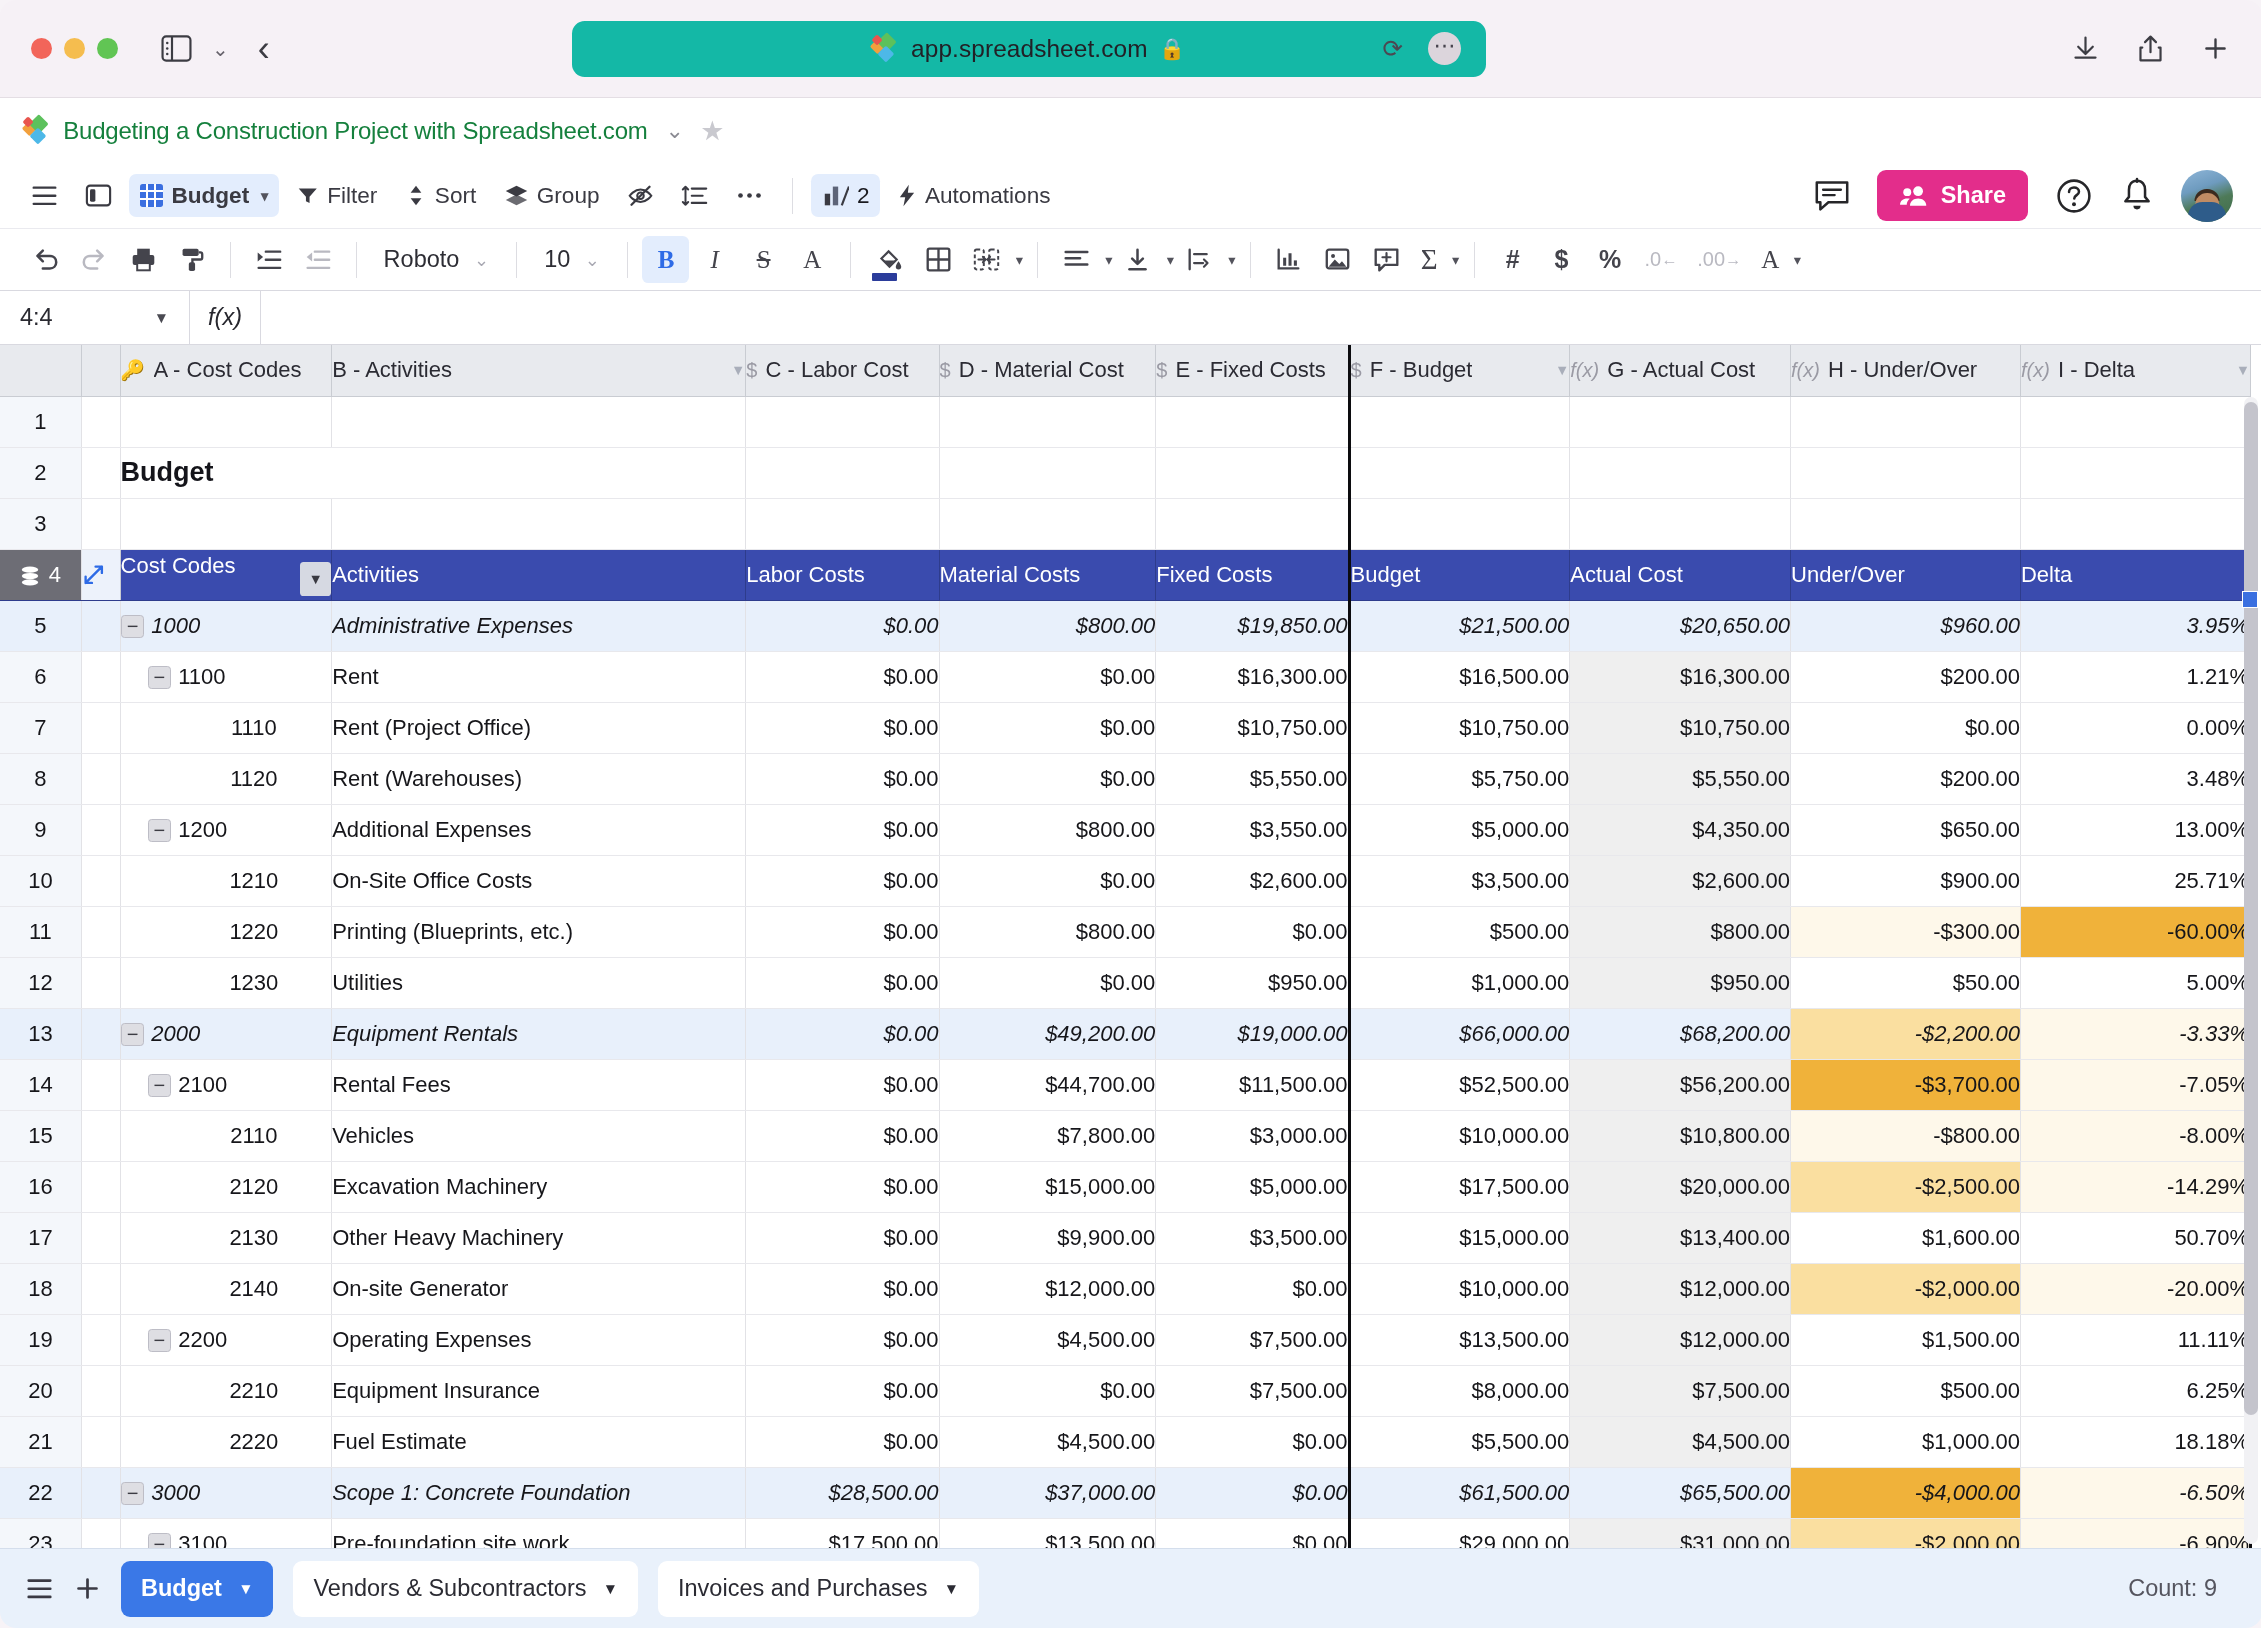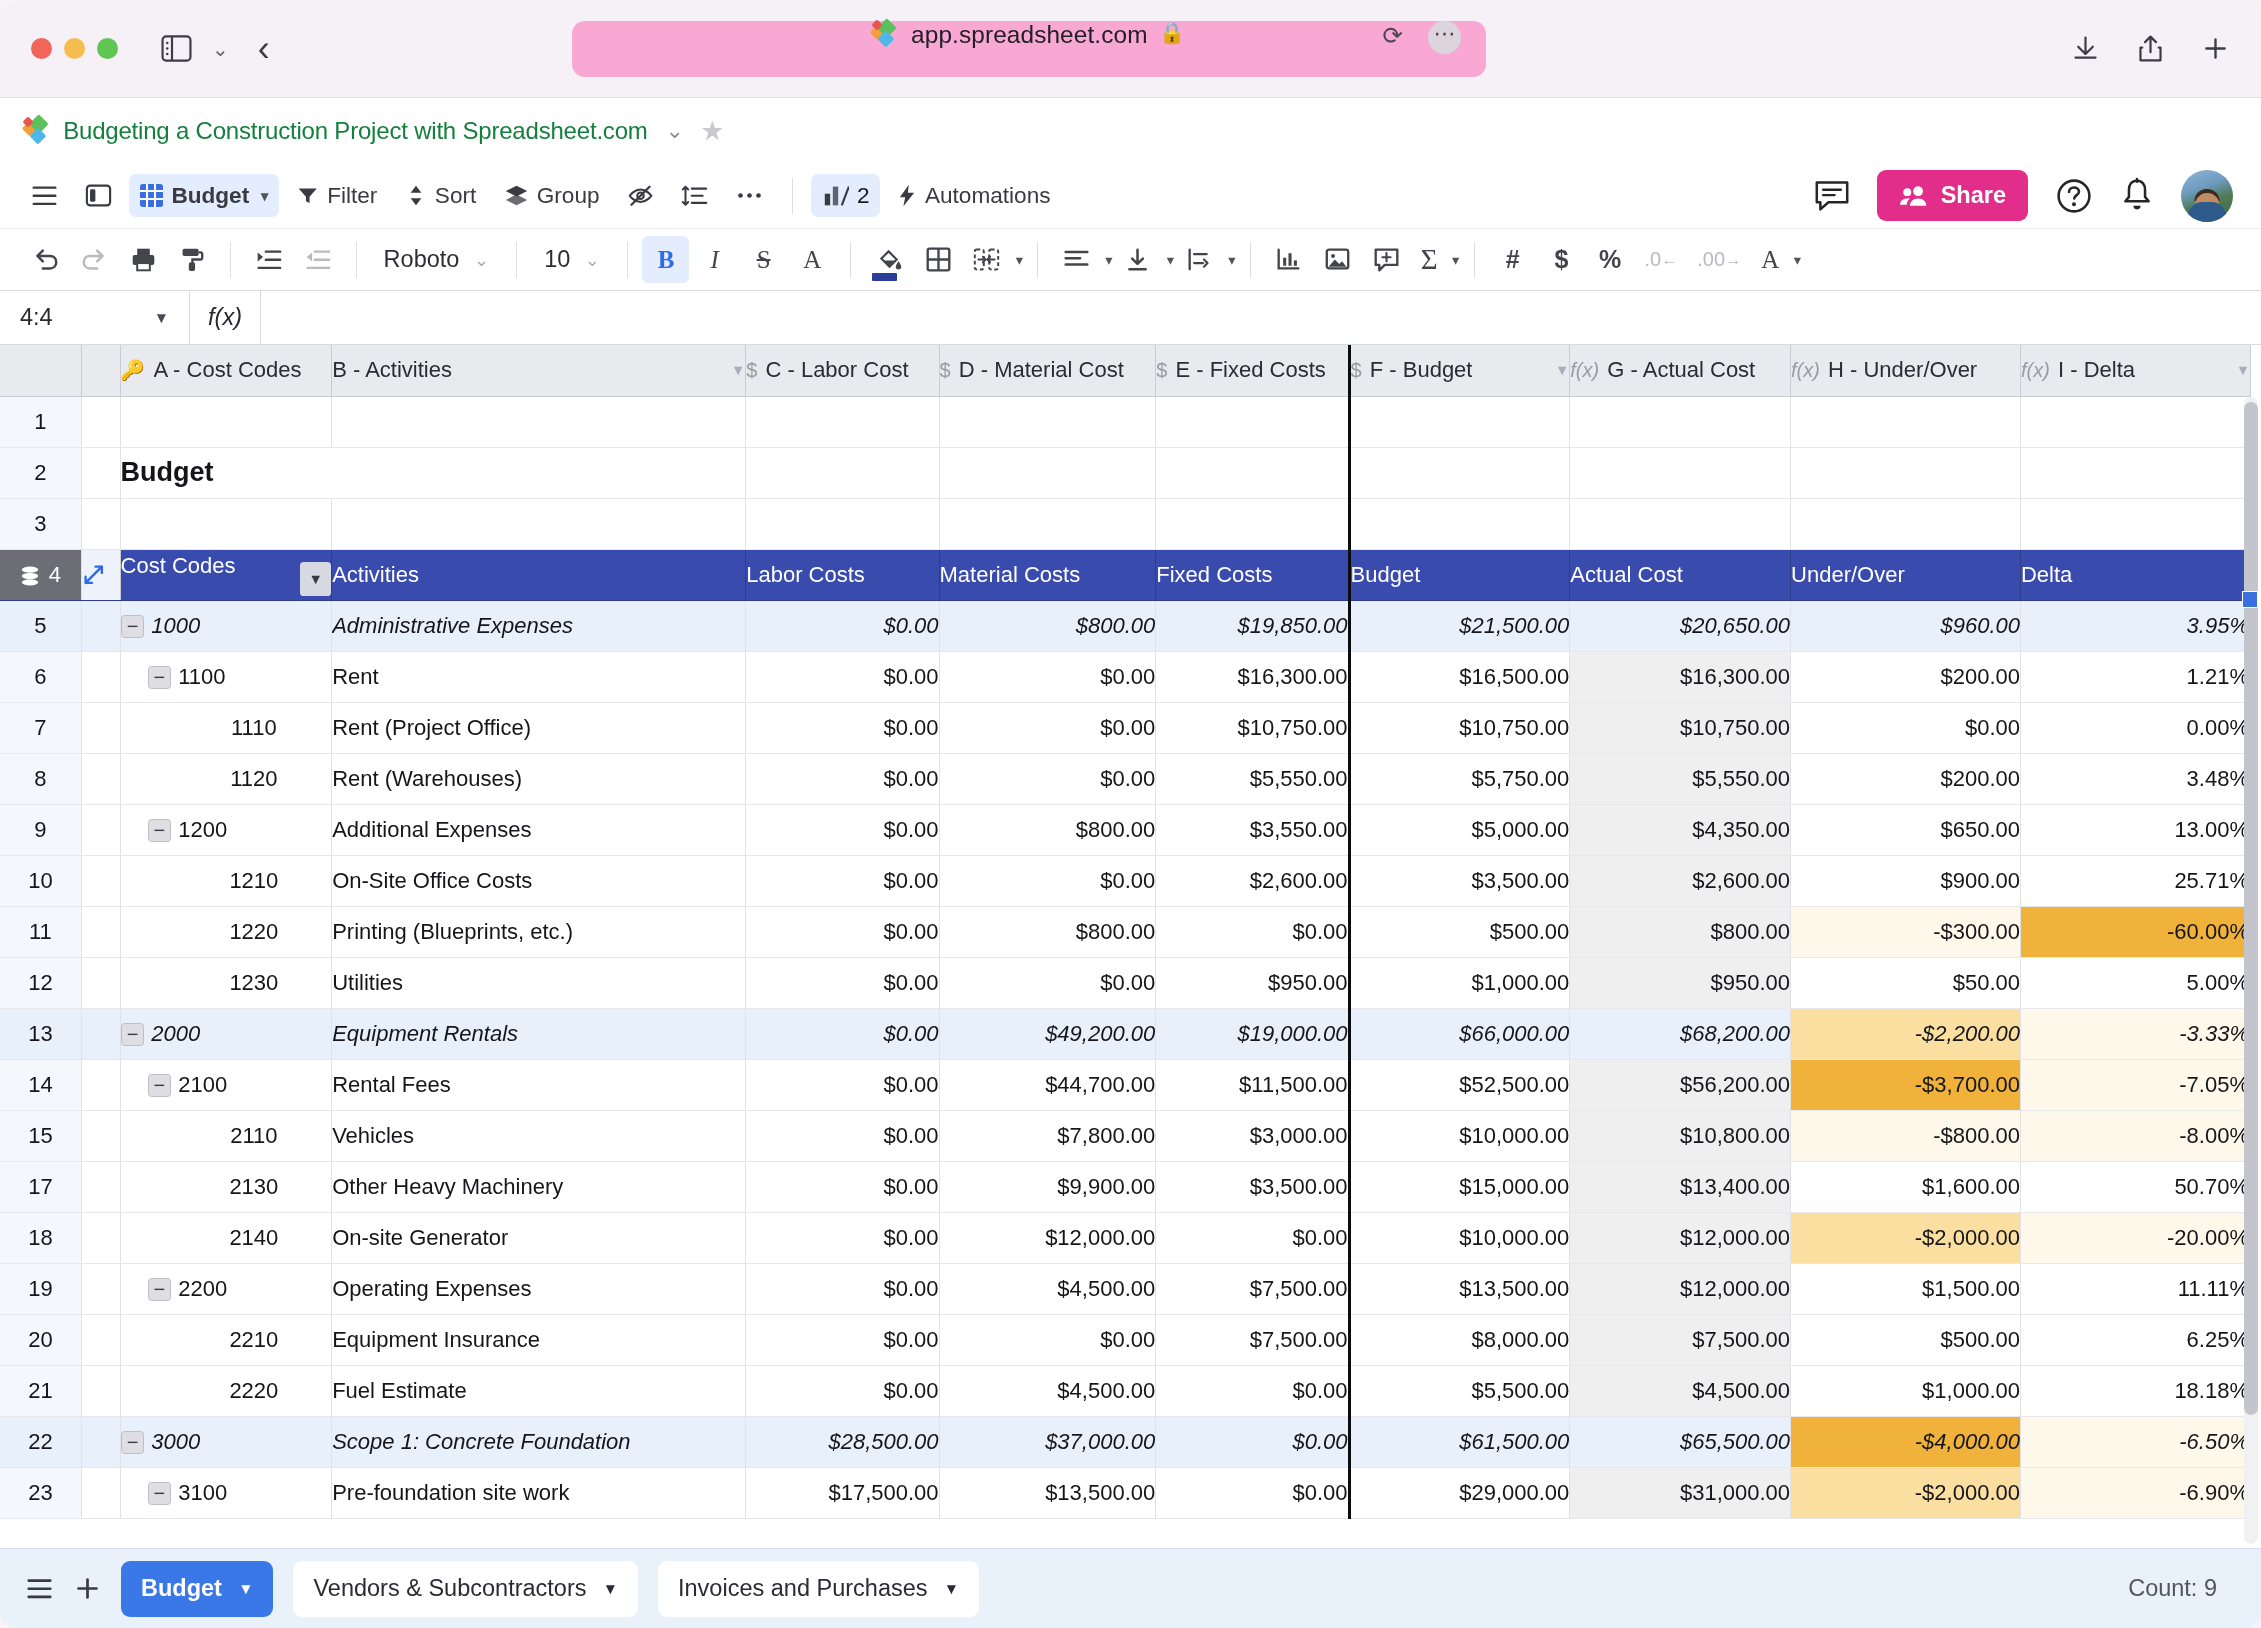--- a/index.html
+++ b/index.html
@@ -21,21 +21,21 @@
   }
   .traffic { display: flex; gap: 11.8px; align-items: center; }
   .dot { width: 21px; height: 21px; border-radius: 50%; }
   .dot.r { background: #F2655A; } .dot.y { background: #F5BD4F; } .dot.g { background: #61C554; }
   .chrome-icon { color: #3C3C43; display:flex; align-items:center; justify-content:center; }
   .sidebar-toggle { margin-left: 23.5px; }
   .chev-small { font-size: 20px; color:#66626B; }
   .back-btn { font-size: 36px; color:#3C3C43; font-weight: 300; margin-left: 9px; }
   .urlbar {
     flex: 1; max-width: 914px; margin: 0 auto; height: 56px;
-    background: #f9a8d4; border-radius: 12.7px; display: flex; 
+    background: #14b8a6; border-radius: 12.7px; display: flex; align-items: center;
     justify-content: center; gap: 11.8px; position: relative;
   }
   .url-text { font-size: 24.4px; color: #222026; letter-spacing: 0.1px; }
   .urlbar .reload { position: absolute; right: 83px; font-size: 24.4px; color:#4c4852; }
   .urlbar .more { position: absolute; right: 25px; width:33px;height:33px;border-radius:50%;
     background:#DCD5DC; display:flex;align-items:center;justify-content:center;
     font-size:22px;color:#46424c;line-height:0;padding-bottom:5.4px;}
   .chrome-right { display: flex; align-items: center; gap: 34px; margin-left: auto; }
   .logo-diamond { position: relative; width: 27px; height: 27px; flex:0 0 27px; }
   .logo-diamond i { position:absolute; width:13.6px;height:13.6px; transform:rotate(45deg); border-radius:1.8px;}
@@ -786,20 +786,33 @@
               <td class="">Vehicles</td>
               <td class="num ">$0.00</td>
               <td class="num ">$7,800.00</td>
               <td class="num ">$3,000.00</td>
               <td class="num fz ">$10,000.00</td>
               <td class="num  actual">$10,800.00</td>
               <td class="num  neg" style="background:#FEF8EA !important;">-$800.00</td>
               <td class="num fz-right " style="background:#FEF8EA !important;">-8.00%</td>
             </tr>
             <tr class="rw">
+              <td class="rnum">16</td>
+              <td class="gut"></td>
+              <td class=" ind2">2120</td>
+              <td class="">Excavation Machinery</td>
+              <td class="num ">$0.00</td>
+              <td class="num ">$15,000.00</td>
+              <td class="num ">$5,000.00</td>
+              <td class="num fz ">$17,500.00</td>
+              <td class="num  actual">$20,000.00</td>
+              <td class="num  neg" style="background:#FADFA0 !important;">-$2,500.00</td>
+              <td class="num fz-right " style="background:#FEF8EA !important;">-14.29%</td>
+            </tr>
+            <tr class="rw">
               <td class="rnum">17</td>
               <td class="gut"></td>
               <td class=" ind2">2130</td>
               <td class="">Other Heavy Machinery</td>
               <td class="num ">$0.00</td>
               <td class="num ">$9,900.00</td>
               <td class="num ">$3,500.00</td>
               <td class="num fz ">$15,000.00</td>
               <td class="num  actual">$13,400.00</td>
               <td class="num " style="">$1,600.00</td>

